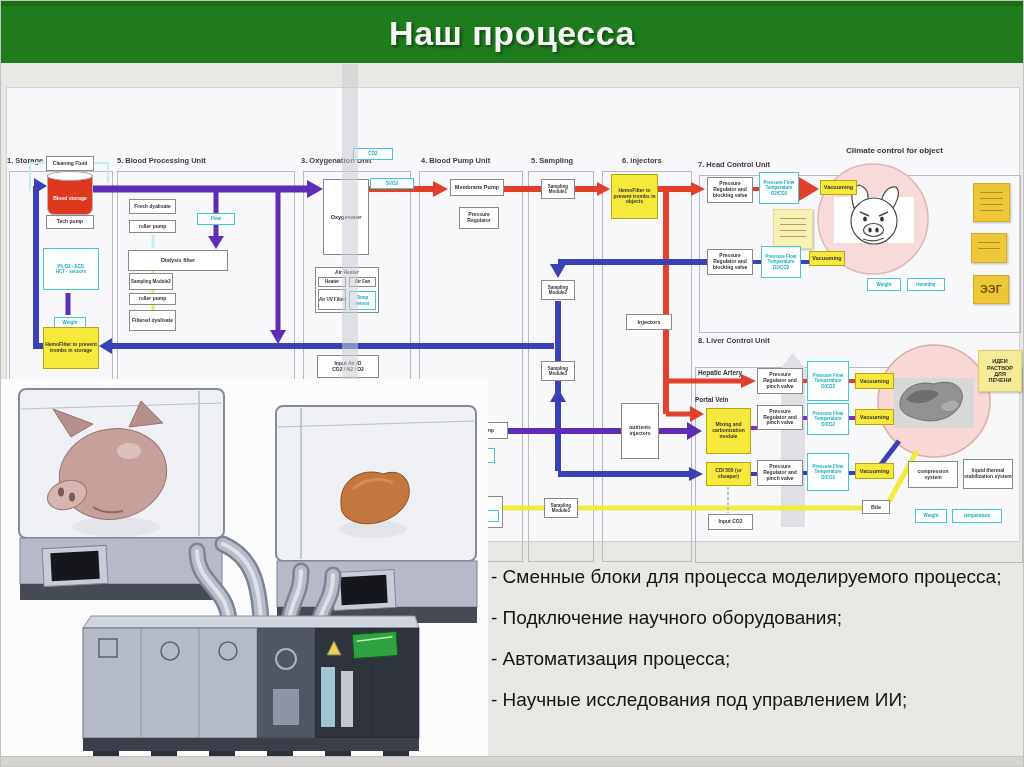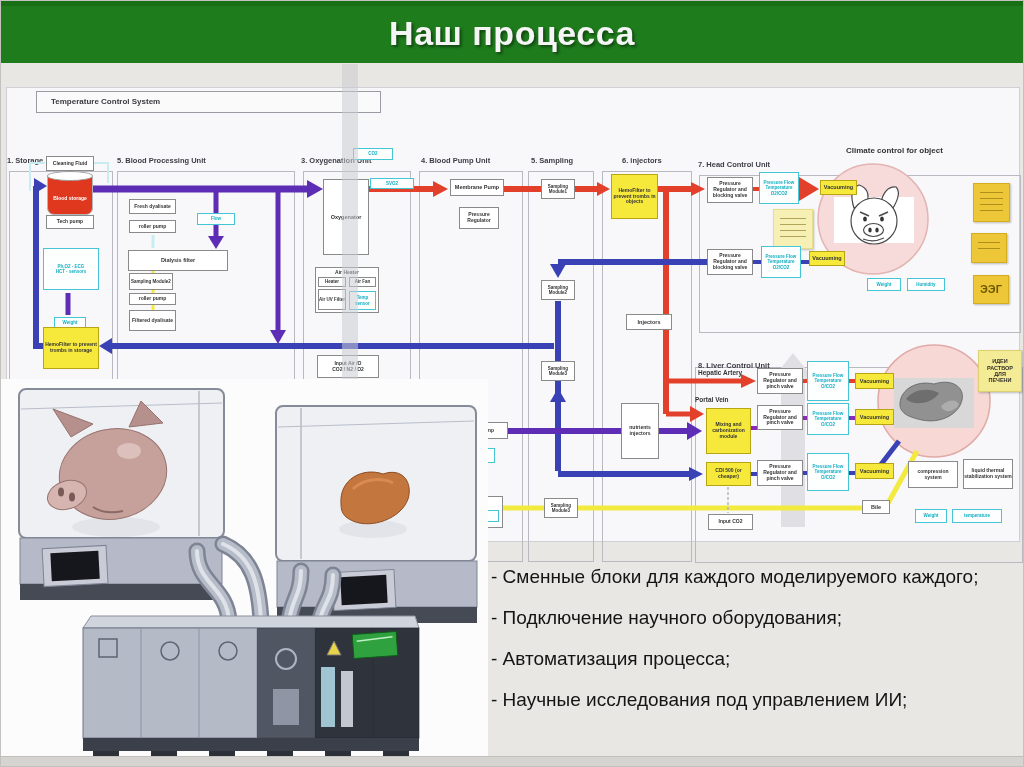--- a/index.html
+++ b/index.html
@@ -90,21 +90,21 @@
       <div class="sec-label" style="left: 300px; top: 123px;">3. Oxygenation Unit</div>
       <div class="sec" style="left: 418px; top: 138px; width: 102px; height: 389px;"></div>
       <div class="sec-label" style="left: 420px; top: 123px;">4. Blood Pump Unit</div>
       <div class="sec" style="left: 527px; top: 138px; width: 64px; height: 389px;"></div>
       <div class="sec-label" style="left: 530px; top: 123px;">5. Sampling</div>
       <div class="sec" style="left: 601px; top: 138px; width: 88px; height: 389px;"></div>
       <div class="sec-label" style="left: 621px; top: 123px;">6. injectors</div>
       <div class="sec" style="left: 698px; top: 142px; width: 320px; height: 156px;"></div>
       <div class="sec-label" style="left: 697px; top: 127px;">7. Head Control Unit</div>
       <div class="sec" style="left: 694px; top: 334px; width: 326px; height: 194px;"></div>
-      <div class="sec-label" style="left: 697px; top: 328px;">8. Liver Control Unit</div>
+      <div class="sec-label" style="left: 697px; top: 303px;">8. Liver Control Unit</div>
     </div>
 
   <svg id="gfx" width="1024" height="767" viewBox="0 0 1024 767">
 
     <polygon points="780,526 780,382 768,382 792,352 816,382 804,382 804,526" fill="#e0e0e4"></polygon>
 
     <circle cx="872" cy="218" r="55" fill="#f7dbda" stroke="#e3b4b2" stroke-width="1.5"></circle>
     <rect x="833" y="196" width="80" height="46" fill="#ffffff"></rect>
     <circle cx="933" cy="400" r="56" fill="#f7d8d5" stroke="#e0aaa7" stroke-width="1.5"></circle>
     <rect x="893" y="377" width="80" height="50" fill="#d8d8d8"></rect>
@@ -173,21 +173,20 @@
 
     <path class="ln ln-yellow" stroke-width="5" d="M474,507 H862"></path>
     <path class="ln ln-yellow" stroke-width="5" d="M886,504 L916,450"></path>
     <path class="ln ln-yellow" stroke-width="3" d="M152,270 V310"></path>
     <path class="ln ln-cyanlt" stroke-width="3" d="M152,234 V247"></path>
     <path class="ln ln-cyanlt" stroke-width="2" d="M44,162 H29 V190 M93,162 H107 V182"></path>
     <path class="ln" stroke="#b5b5b5" stroke-width="1.5" stroke-dasharray="3,2" d="M727,486 V512"></path>
   </svg>
 
   <div id="boxes">
-      <div class="bx bx-tcs" style="left: 35px; top: 90px; width: 345px; height: 22px; font-size: 8px;">Temperature Control System</div>
       <div class="bx bx-white" style="left: 45px; top: 155px; width: 48px; height: 15px; font-size: 5px;">Cleaning Fluid</div>
       <div class="bx bx-cyl" style="left: 46px; top: 174px; width: 46px; height: 40px; font-size: 5px;">Blood storage</div>
       <div class="bx bx-white" style="left: 45px; top: 214px; width: 48px; height: 14px; font-size: 5px;">Tech pump</div>
       <div class="bx bx-cyan" style="left: 42px; top: 247px; width: 56px; height: 42px; font-size: 4.5px;">Ph,O2 · ECG
 HCT · sensors</div>
       <div class="bx bx-cyan" style="left: 53px; top: 316px; width: 32px; height: 12px; font-size: 4.5px;">Weight</div>
       <div class="bx bx-yellow" style="left: 42px; top: 326px; width: 56px; height: 42px; font-size: 5px;">HemoFilter to prevent trombs in storage</div>
       <div class="bx bx-white" style="left: 128px; top: 198px; width: 47px; height: 15px; font-size: 5px;">Fresh dyalisate</div>
       <div class="bx bx-white" style="left: 128px; top: 219px; width: 47px; height: 13px; font-size: 5px;">roller pump</div>
       <div class="bx bx-cyan" style="left: 196px; top: 212px; width: 38px; height: 12px; font-size: 4.5px;">Flow</div>
@@ -344,20 +343,20 @@
       <rect x="92" y="372" width="26" height="7" fill="#2c3038"></rect>
       <rect x="150" y="372" width="26" height="7" fill="#2c3038"></rect>
       <rect x="208" y="372" width="26" height="7" fill="#2c3038"></rect>
       <rect x="266" y="372" width="26" height="7" fill="#2c3038"></rect>
       <rect x="324" y="372" width="26" height="7" fill="#2c3038"></rect>
       <rect x="382" y="372" width="26" height="7" fill="#2c3038"></rect>
     </g>
   </svg>
 
   <div id="bullets">
-      <div class="bullet">- Сменные блоки для каждого моделируемого каждого;</div>
+      <div class="bullet">- Сменные блоки для процесса моделируемого процесса;</div>
       <div class="bullet">- Подключение научного оборудования;</div>
       <div class="bullet">- Автоматизация процесса;</div>
       <div class="bullet">- Научные исследования под управлением ИИ;</div>
     </div>
 
   <div id="bottom-strip"></div>
 </div>
 
 </body></html>

